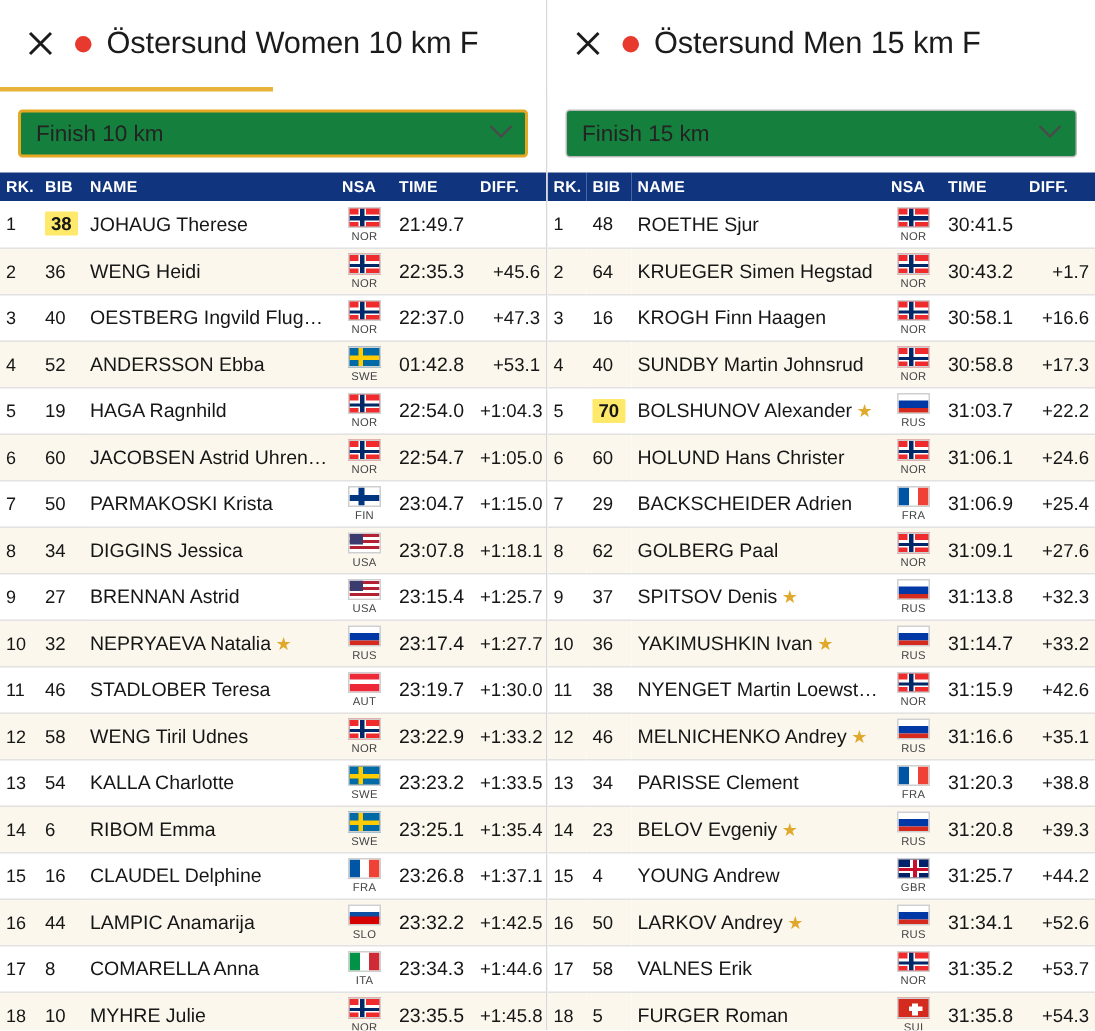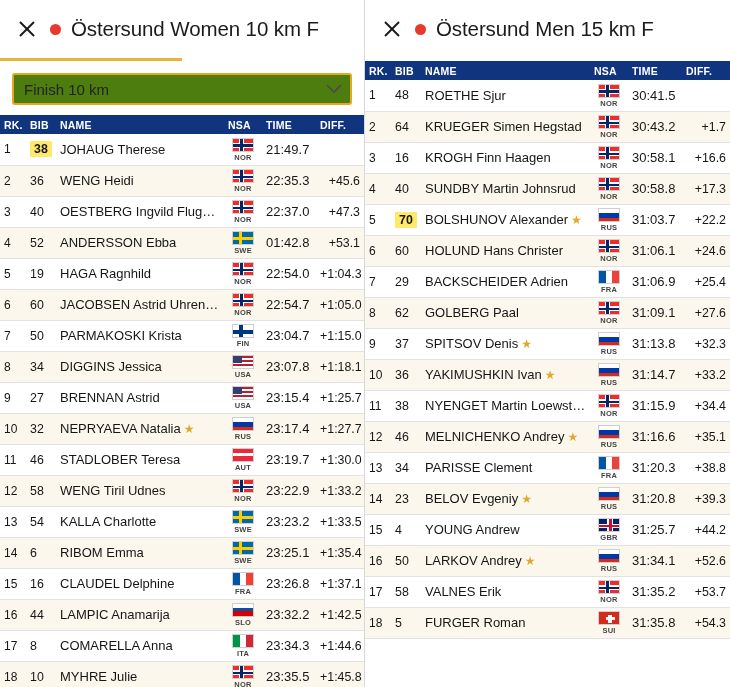--- a/index.html
+++ b/index.html
@@ -73,21 +73,21 @@
   }
   .select-box {
     width: 100%; height: 100%;
     border: 1px solid #b9b9b9;
     border-radius: 3px;
     display: flex;
     align-items: center;
     padding: 0 26px 0 10px;
     font-size: 15px;
     color: #232323;
-    background: #4d7c0f;
+    background: #15803d;
     cursor: pointer;
   }
   .select-box.highlight { border: 2px solid #e5a823; }
   .chev {
     position: absolute;
     right: 10px; top: 50%;
     transform: translateY(-50%);
     pointer-events: none;
   }
 
@@ -133,21 +133,21 @@
     font-weight: bold;
   }
   td.name { font-size: 13px; white-space: nowrap; overflow: hidden; text-overflow: ellipsis; }
   .star { color: #e0a92c; font-size: 12px; margin-left: 3px; }
   td.nsa { text-align: center; }
   td.time { font-weight: normal; font-size: 13px; }
   td.diff { text-align: right; padding-right: 8px; font-size: 12.4px; color: #262626; }
 
   .flagcell { display: flex; flex-direction: column; align-items: center; justify-content: center; line-height: 1; }
   .flag { width: 22px; height: 14px; border: 1px solid #cfcfcf; position: relative; overflow: hidden; }
-  .nsa-code { font-size: 7.5px; color: #444; margin-top: 2px; letter-spacing: 0.2px; font-weight: bold; }
+  .nsa-code { font-size: 7.5px; color: #444; margin-top: 2px; letter-spacing: 0.2px; }
 
   
   .f-nor { background: #ef2b2d; }
   .f-nor::before { content:""; position:absolute; left:6px; top:0; width:5px; height:100%; background:#fff; }
   .f-nor::after { content:""; position:absolute; left:0; top:4.5px; width:100%; height:5px; background:#fff; }
   .f-nor .inner { position:absolute; left:7.3px; top:0; width:2.4px; height:100%; background:#002868; z-index:3; }
   .f-nor .inner2 { position:absolute; left:0; top:5.8px; width:100%; height:2.4px; background:#002868; z-index:3; }
 
   .f-swe { background: #006aa7; }
   .f-swe::before { content:""; position:absolute; left:6px; top:0; width:3.2px; height:100%; background:#fecc00; }
@@ -510,20 +510,28 @@
             <line x1="17" y1="3" x2="3" y2="17" stroke="#1b1b1b" stroke-width="2"></line>
           </svg>
       </div>
       <span class="title-dot"></span>
       <span class="title-text">Östersund Men 15 km F</span>
     </div>
     <div class="underline-row">
       <div class="header-underline rest"></div>
     </div>
 
+    <div class="select-wrap">
+      <div class="select-box">Finish 15 km</div>
+      <span class="chev">
+        <svg width="16" height="10" viewBox="0 0 16 10">
+            <polyline points="1,1 8,8 15,1" fill="none" stroke="#4a4a4a" stroke-width="1.6"></polyline>
+          </svg>
+      </span>
+    </div>
 
     <table class="results">
       <thead>
         <tr>
           <th class="c-rk">RK.</th>
           <th class="c-bib">BIB</th>
           <th class="c-name">NAME</th>
           <th class="c-nsa">NSA</th>
           <th class="c-time">TIME</th>
           <th class="c-diff">DIFF.</th>
@@ -685,21 +693,21 @@
             <td class="nsa">
               <div class="flagcell">
                 <div class="flag f-nor">
                   <span class="inner"></span>
                   <span class="inner2"></span>
                 </div>
                 <div class="nsa-code">NOR</div>
               </div>
             </td>
             <td class="time">31:15.9</td>
-            <td class="diff">+34.4</td>
+            <td class="diff">+42.6</td>
           </tr>
           <tr class="row-alt">
             <td class="rk">12</td>
             <td class="bib">46</td>
             <td class="name">MELNICHENKO Andrey<span class="star">★</span></td>
             <td class="nsa">
               <div class="flagcell">
                 <div class="flag f-rus"></div>
                 <div class="nsa-code">RUS</div>
               </div>

